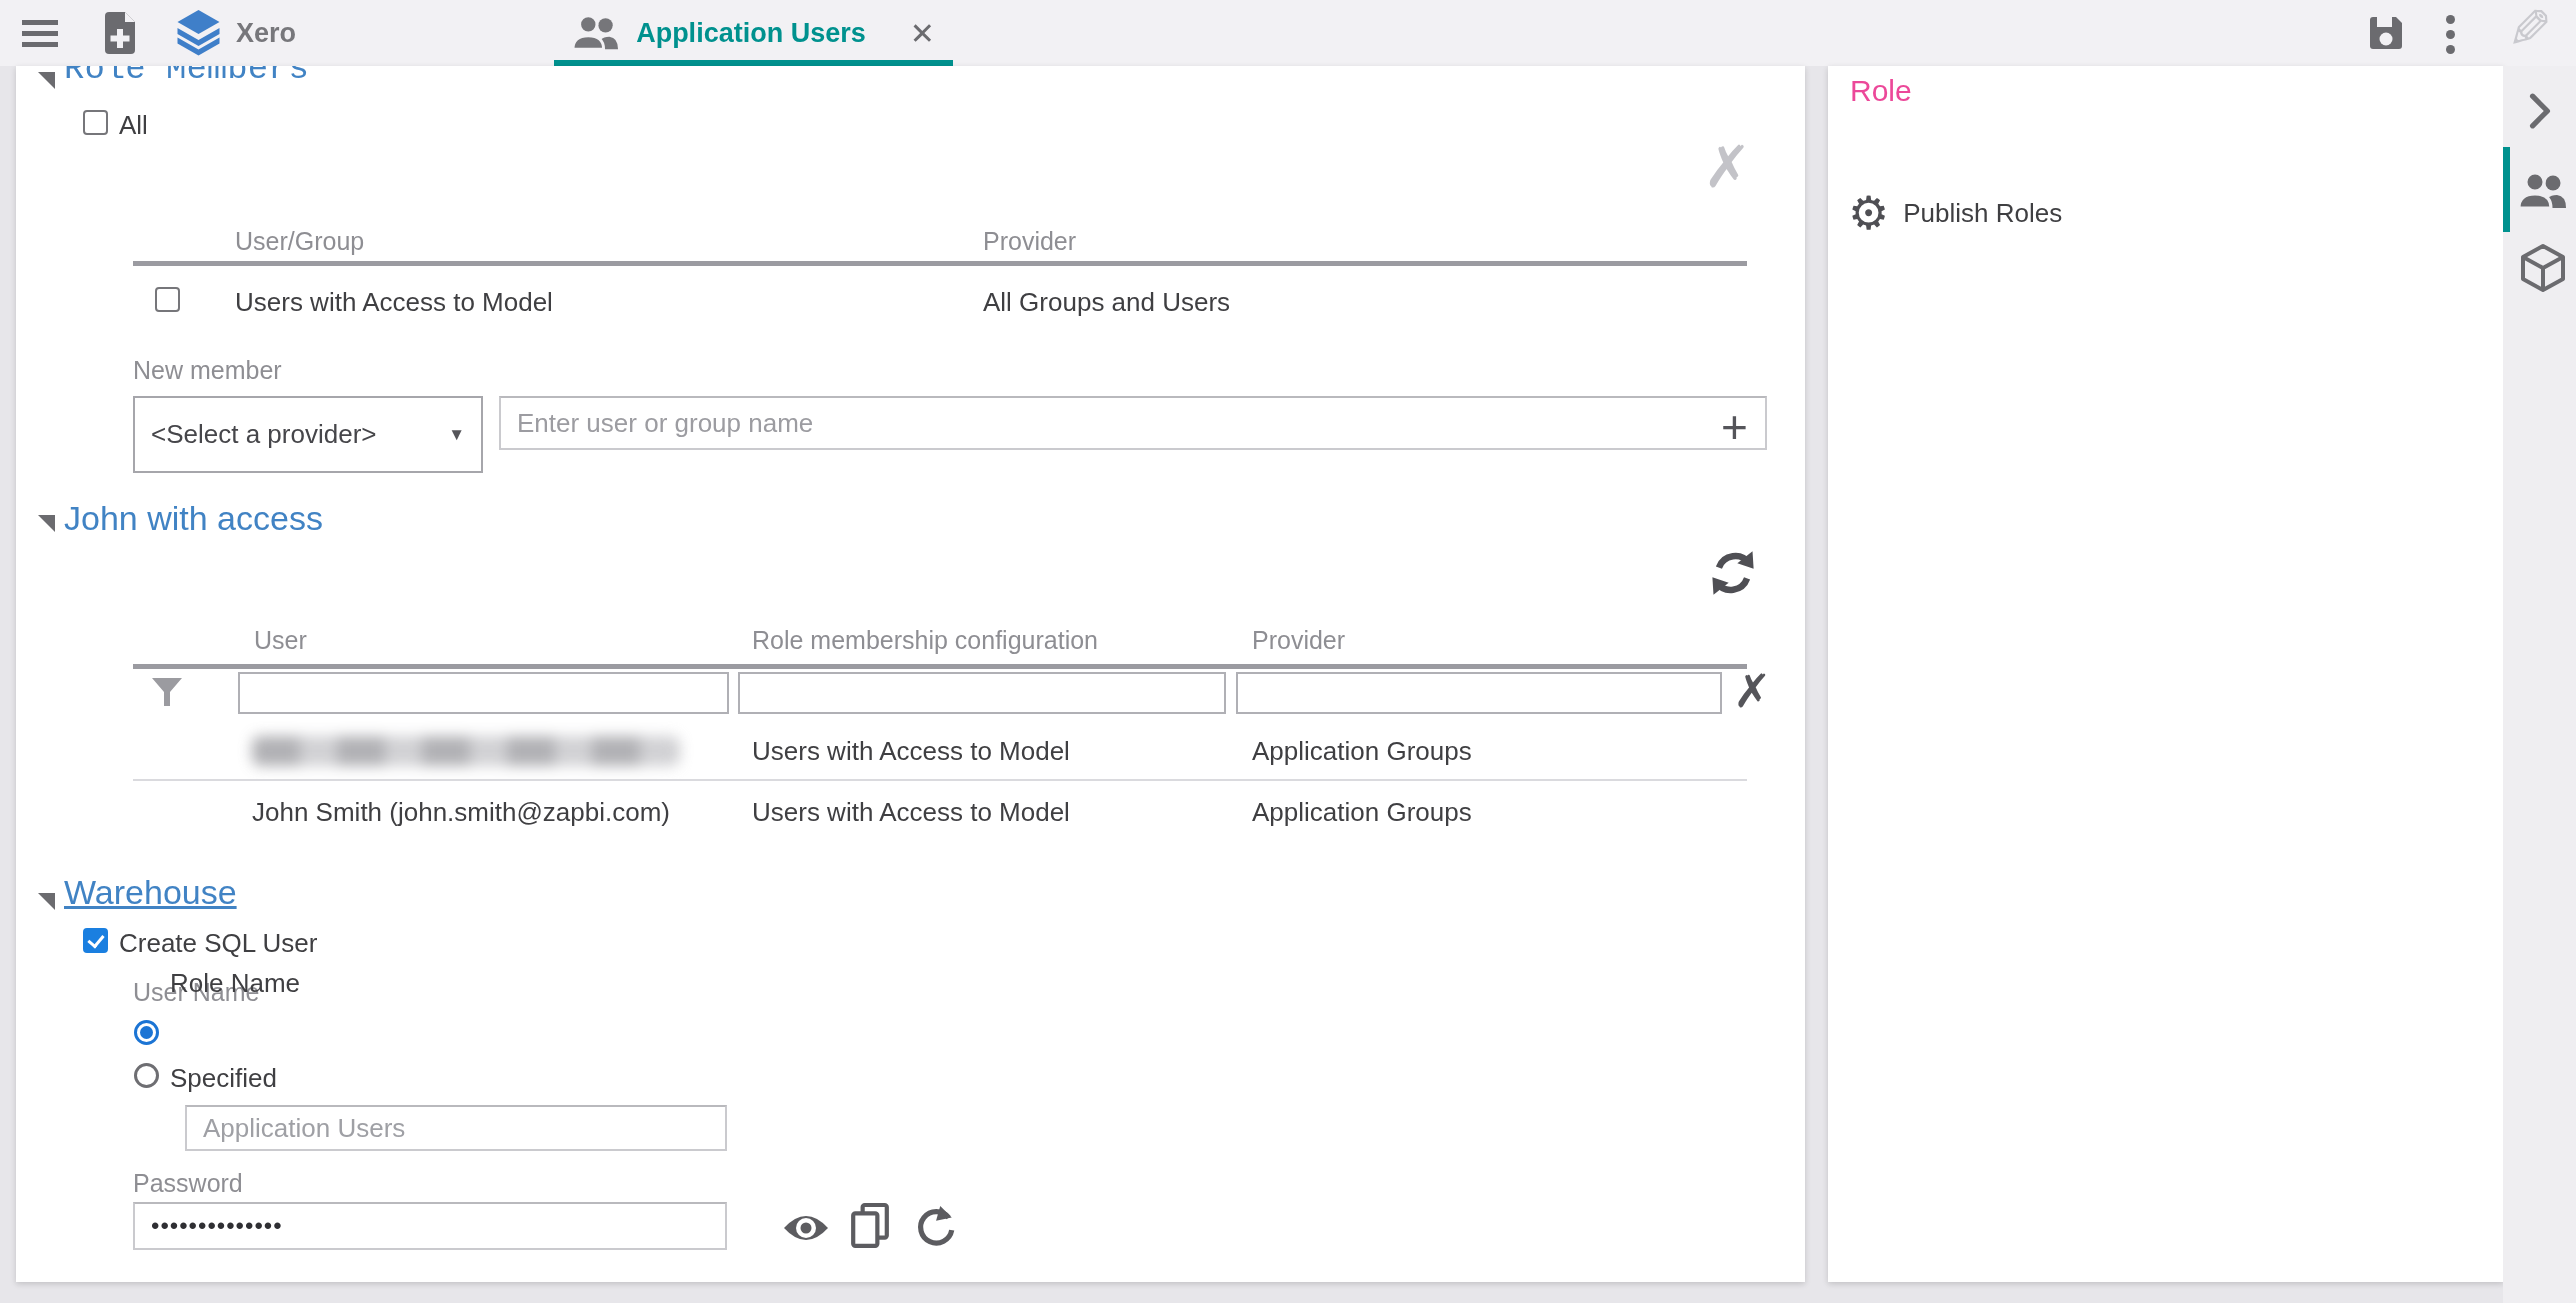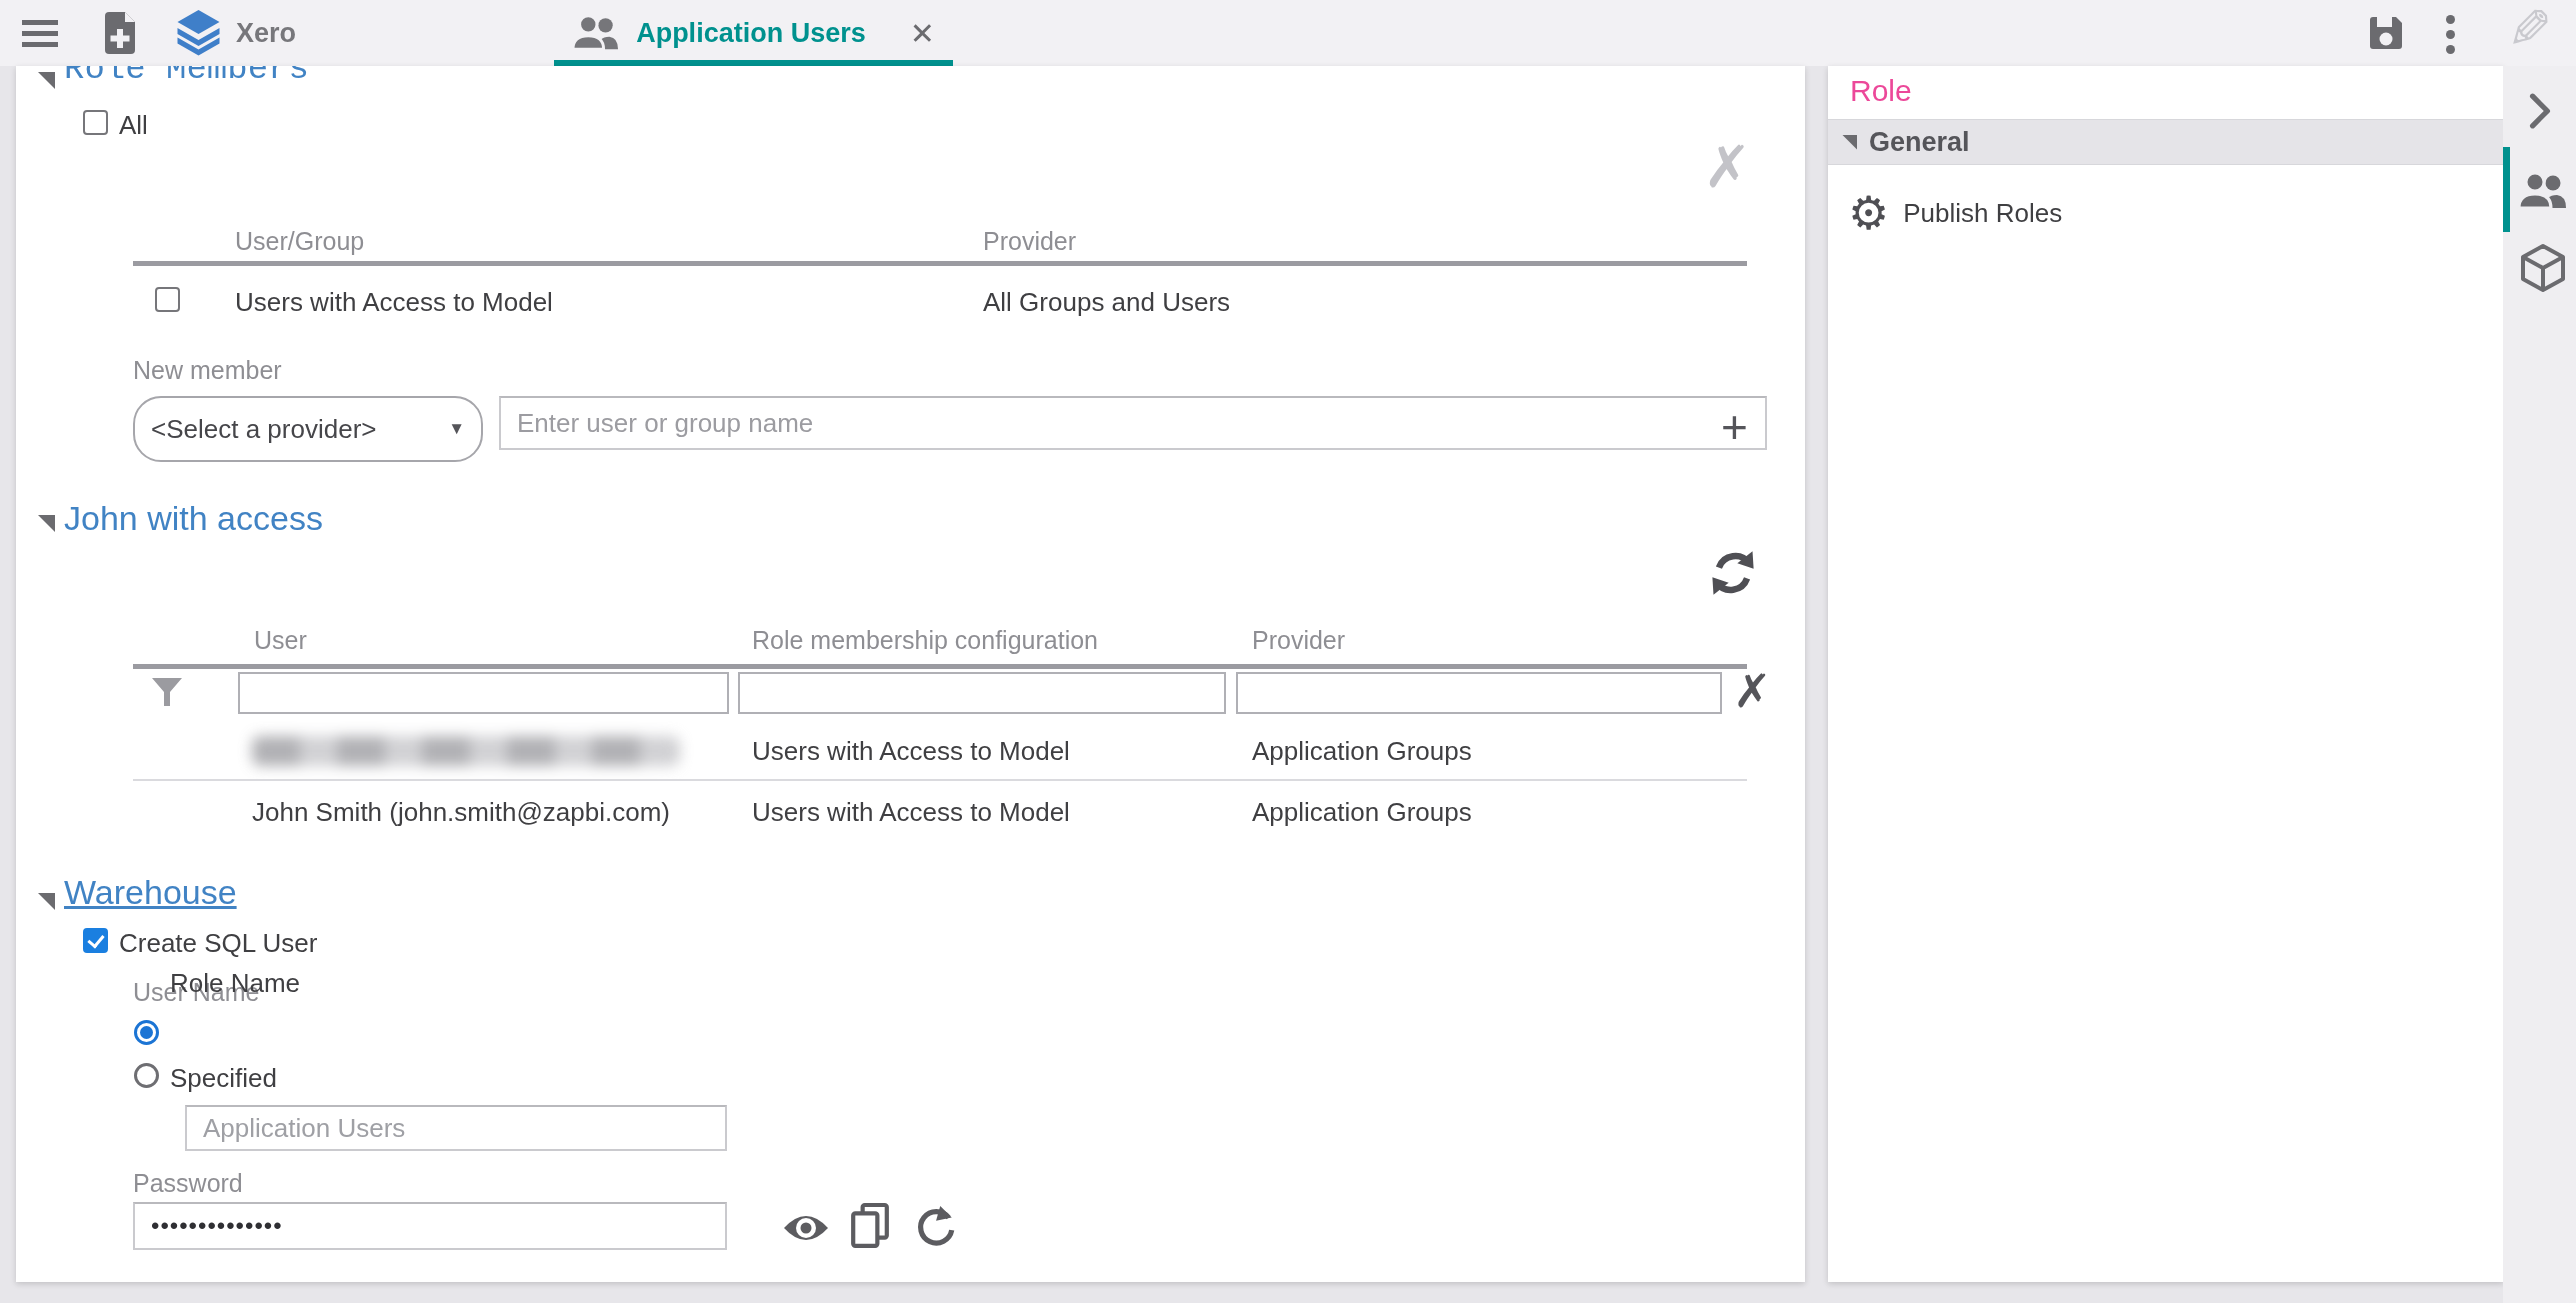--- a/index.html
+++ b/index.html
@@ -141,21 +141,21 @@
     <div class="abs thick-line" style="left:117px;top:195px;width:1614px;"></div>
 
     <div>
       <div class="checkbox" style="left:139px;top:221px;"></div>
       <div class="abs cell-text" style="left:219px;top:221px;">Users with Access to Model</div>
       <div class="abs cell-text" style="left:967px;top:221px;">All Groups and Users</div>
     </div>
 
     <div class="abs lbl-gray" style="left:117px;top:290px;">New member</div>
 
-    <div class="nm-select" style="left:117px;top:330px;width:350px;height:66px;border-radius:28px;">
+    <div class="nm-select" style="left:117px;top:330px;width:350px;height:77px;">
       <span>&lt;Select a provider&gt;</span>
       <span class="nm-caret">▼</span>
     </div>
     <input class="box" style="left: 483px; top: 330px; width: 1268px; height: 54px; padding-right: 64px;" readonly="" placeholder="Enter user or group name">
     <div class="plus-glyph" style="left:1705px;top:334px;">+</div>
 
     <div class="abs tri" style="left:22px;top:449px;"></div>
     <div class="abs h-blue" style="left:48px;top:433px;">John with access</div>
 
     <div class="abs" style="left:1691px;top:481px;">
@@ -230,24 +230,20 @@
       <svg width="46" height="46" viewBox="0 0 44 44" fill="none">
         <path d="M35 13 A15 15 0 1 0 38 25" stroke="#5c5c60" stroke-width="5"></path>
         <path d="M27 2 L38 13 L23 16 Z" fill="#5c5c60"></path>
       </svg>
     </div>
   </main>
 
   <aside class="panel">
     <div class="panel-title">Role</div>
 
-    <div class="band" style="top:53px;height:46px;">
-      <div class="tri" style="width:15px;height:15px;margin:0 12px 0 14px;"></div>
-      <span class="band-label">General</span>
-    </div>
 
     <div class="abs" style="left:0;top:99px;width:676px;height:96px;display:flex;align-items:center;">
       <span class="gear" style="margin:0 14px 0 20px;">⚙</span>
       <span class="cell-text">Publish Roles</span>
     </div>
 
   </aside>
 
   <div class="toolbar">
     <div class="abs" style="left:24px;top:26px;">

